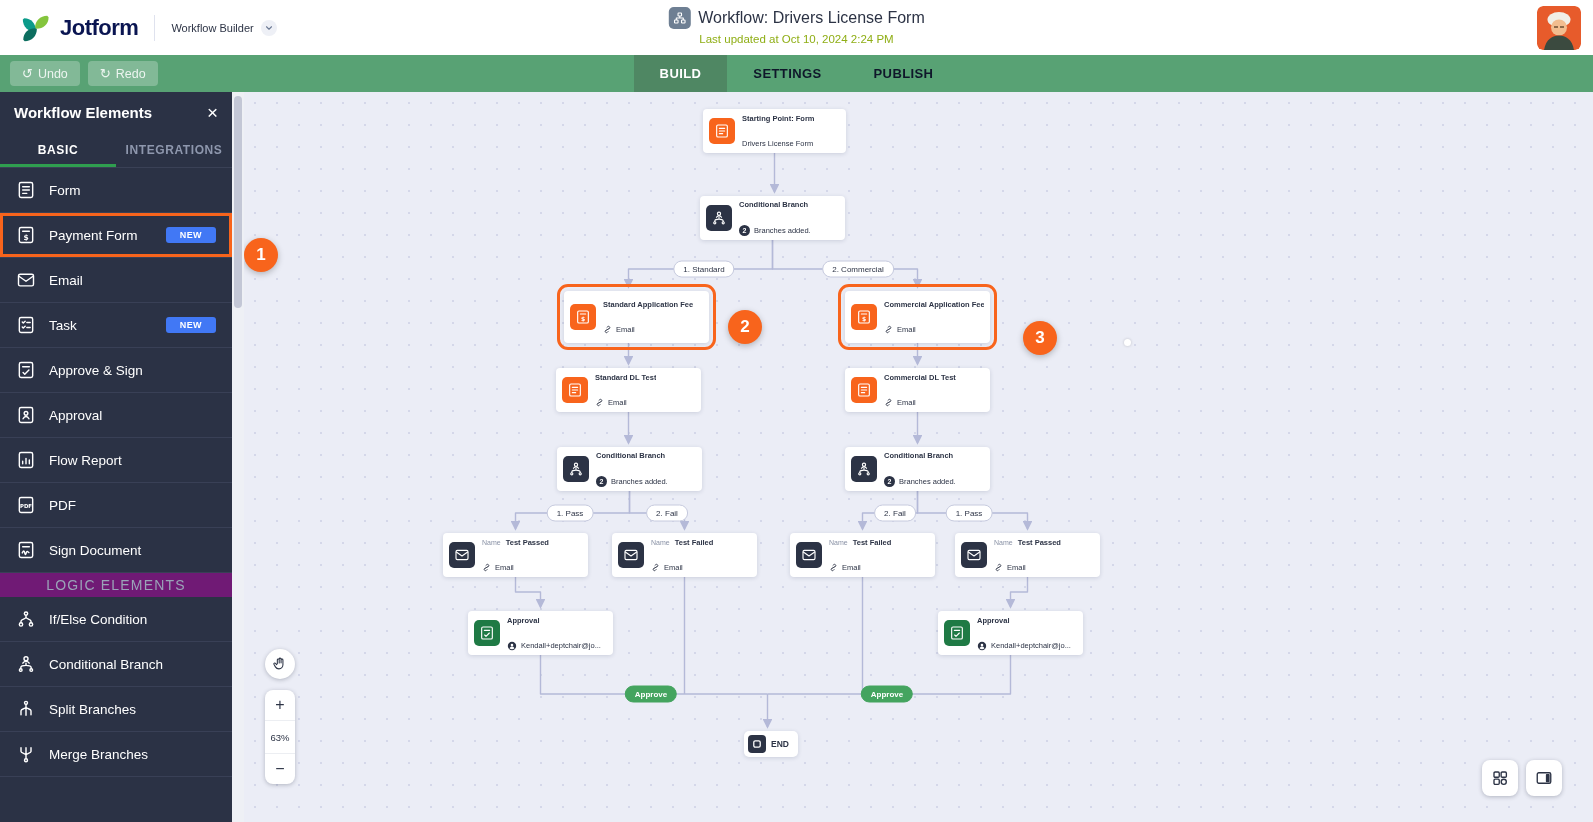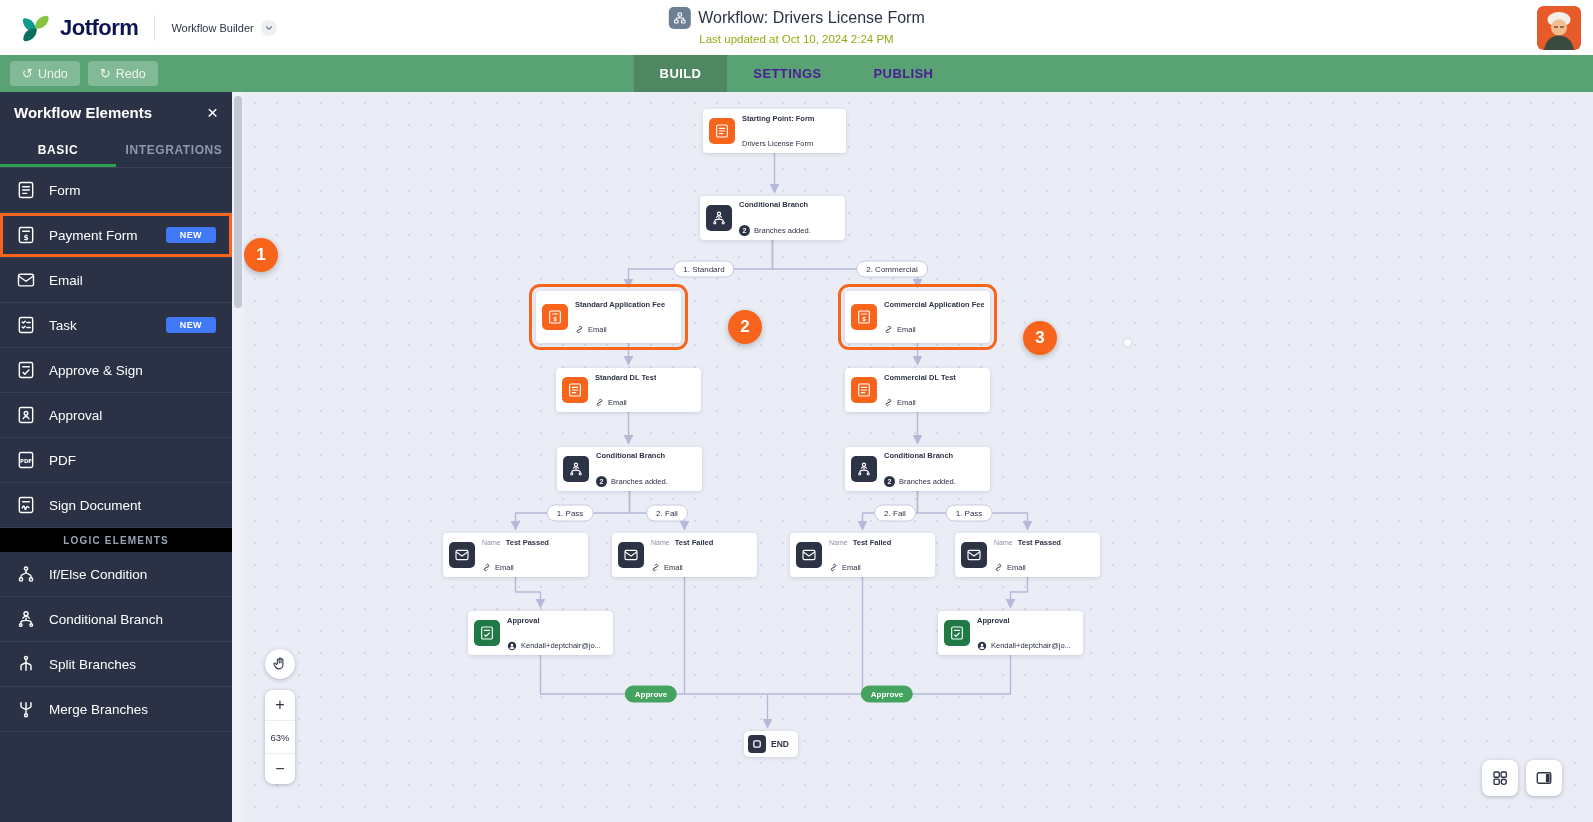--- a/index.html
+++ b/index.html
@@ -21,39 +21,39 @@
   .wf-title{font-size:16px;font-weight:400;color:#2c3345}
   .wf-subtitle{font-size:11.5px;color:#8fae15;margin-top:4px;font-weight:500}
   .avatar{margin-left:auto;width:44px;height:44px;border-radius:6px;overflow:hidden;cursor:pointer}
 
   
   .greenbar{height:37px;background:#58a274;display:flex;align-items:stretch;position:relative}
   .history{position:absolute;left:10px;top:0;height:37px;display:flex;align-items:center;gap:8px}
   .hbtn{height:25px;padding:0 12px;border-radius:4px;background:rgba(255,255,255,.25);color:rgba(255,255,255,.85);font-size:12.5px;display:flex;align-items:center;gap:5px;border:none;cursor:pointer;font-family:inherit}
   .hbtn .g{font-size:13px}
   .tabs{margin:0 auto;display:flex;height:37px}
-  .tab{padding:0 26px;display:flex;align-items:center;color:#4c1d95;font-size:13px;font-weight:700;letter-spacing:.4px;cursor:pointer}
+  .tab{padding:0 26px;display:flex;align-items:center;color:#0f172a;font-size:13px;font-weight:700;letter-spacing:.4px;cursor:pointer}
   .tab.active{background:#4f8763;color:#fff}
 
   
   .bodywrap{display:flex;height:730px}
 
   
   .sidebar{width:232px;background:#2b3245;color:#fff;flex:0 0 auto;display:flex;flex-direction:column;overflow:hidden}
   .sb-header{height:40px;display:flex;align-items:center;justify-content:space-between;padding:0 14px}
   .sb-title{font-size:15px;font-weight:700}
   .sb-close{font-size:19px;line-height:1;color:#fff;cursor:pointer;background:none;border:none;font-family:inherit}
   .sb-tabs{display:flex;height:36px;border-bottom:1px solid #3a4156}
   .sb-tab{flex:1;display:flex;align-items:center;justify-content:center;font-size:12px;font-weight:700;letter-spacing:.6px;color:#8e97ad;cursor:pointer}
   .sb-tab.active{color:#fff;box-shadow:inset 0 -3px 0 #2f9e4f}
   .sb-item{height:45px;display:flex;align-items:center;gap:13px;padding:0 16px;border-bottom:1px solid #394056;font-size:13.5px;font-weight:500;cursor:pointer;flex:0 0 auto}
   .sb-item.highlighted{box-shadow:inset 0 0 0 3px #f8641c}
   .sb-icon{width:20px;height:20px;color:#fff;flex:0 0 auto}
   .sb-badge{margin-left:auto;background:#4178f5;color:#fff;font-size:9px;font-weight:700;padding:3px 14px;border-radius:3px;letter-spacing:.4px}
-  .sb-section{height:24px;background:#000000;display:flex;align-items:center;justify-content:center;font-size:10px;letter-spacing:1.2px;color:#9aa3b8;font-weight:700;flex:0 0 auto}
+  .sb-section{height:24px;background:#701a75;display:flex;align-items:center;justify-content:center;font-size:14px;letter-spacing:1.2px;color:#9aa3b8;font-weight:400;flex:0 0 auto}
 
   
   .scrollstrip{width:12px;background:#eef0f5;position:relative;flex:0 0 auto}
   .scrollthumb{position:absolute;left:2px;top:4px;width:8px;height:212px;border-radius:4px;background:#c3c7d6;cursor:pointer}
 
   
   .canvas{flex:1;position:relative;background:#ebedf6;background-image:radial-gradient(circle,#d4d7e9 1.1px,transparent 1.4px);background-size:22px 22px;overflow:hidden}
   .connectors{position:absolute;inset:0;z-index:1}
 
   .node{position:absolute;z-index:2;background:#fff;border-radius:4px;box-shadow:0 1px 4px rgba(40,48,90,.16);display:flex;align-items:center;gap:7px;padding:6px;width:145px;height:44px;cursor:pointer}
@@ -330,20 +330,26 @@
       <svg class="sb-icon">
           <use href="#sym-doc-check"></use>
         </svg>
       <span>Approve &amp; Sign</span>
     </div>
     <div class="sb-item">
       <svg class="sb-icon">
           <use href="#sym-doc-person"></use>
         </svg>
       <span>Approval</span>
+    </div>
+    <div class="sb-item">
+      <svg class="sb-icon">
+          <use href="#sym-doc-chart"></use>
+        </svg>
+      <span>Flow Report</span>
     </div>
     <div class="sb-item">
       <svg class="sb-icon">
           <use href="#sym-doc-pdf"></use>
         </svg>
       <span>PDF</span>
     </div>
     <div class="sb-item">
       <svg class="sb-icon">
           <use href="#sym-doc-sign"></use>
@@ -433,21 +439,21 @@
         </span>
       <span class="node-text">
         <span class="node-title">Conditional Branch</span>
         <span class="node-sub">
           <span class="count-badge">2</span>
           <span>Branches added.</span>
         </span>
       </span>
     </div>
 
-    <div class="node tall ring" style="left:292px;top:199px">
+    <div class="node tall ring" style="left:320px;top:199px">
       <span class="node-icon orange">
           <svg width="16" height="16">
             <use href="#sym-doc-dollar"></use>
           </svg>
         </span>
       <span class="node-text">
         <span class="node-title">Standard Application Fee</span>
         <span class="node-sub">
           <svg class="link-ic">
               <use href="#sym-link"></use>
@@ -643,21 +649,21 @@
     <div class="end-node" style="left:500px;top:639px">
       <span class="end-icon">
           <svg width="14" height="14">
             <use href="#sym-end-square"></use>
           </svg>
         </span>
       <span class="end-label">END</span>
     </div>
 
     <div class="pill" style="left:460px;top:177px">1. Standard</div>
-    <div class="pill" style="left:648px;top:177px">2. Commercial</div>
+    <div class="pill" style="left:614px;top:177px">2. Commercial</div>
     <div class="pill" style="left:326px;top:421px">1. Pass</div>
     <div class="pill" style="left:423px;top:421px">2. Fail</div>
     <div class="pill" style="left:651px;top:421px">2. Fail</div>
     <div class="pill" style="left:725px;top:421px">1. Pass</div>
     <div class="pill green" style="left:407px;top:602px">Approve</div>
     <div class="pill green" style="left:643px;top:602px">Approve</div>
 
     <div class="anno" style="left:0px;top:146px">1</div>
     <div class="anno" style="left:484px;top:218px">2</div>
     <div class="anno" style="left:779px;top:229px">3</div>

